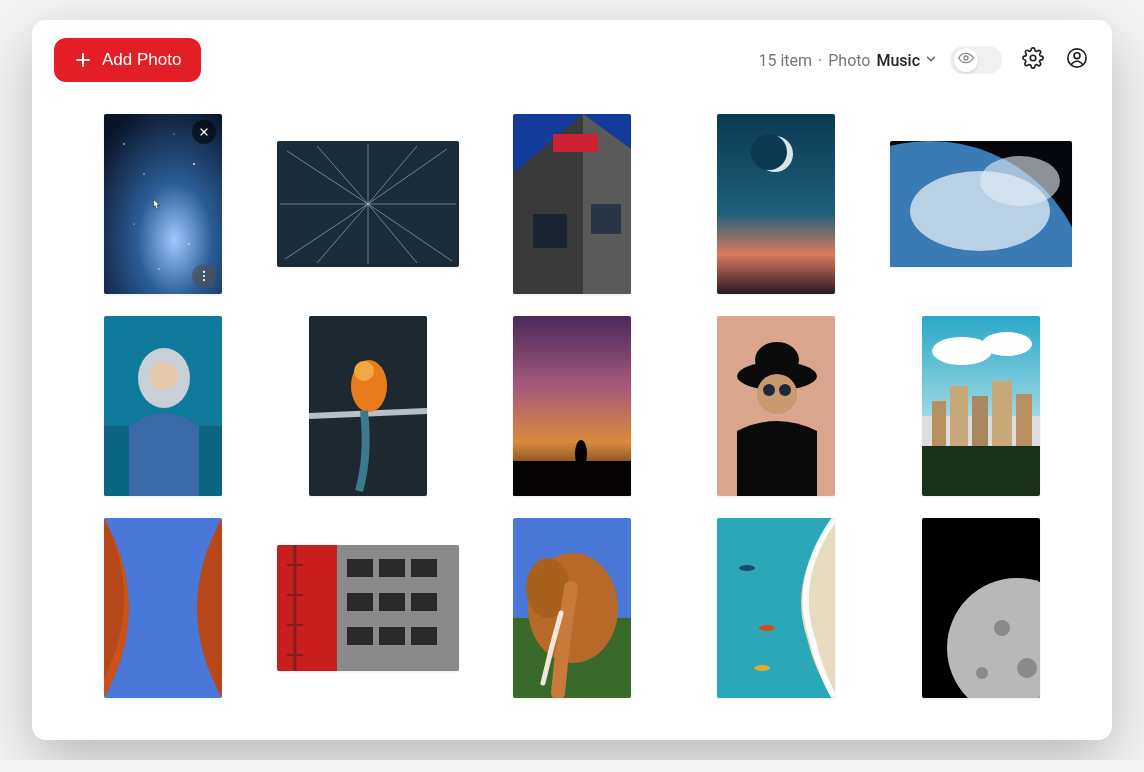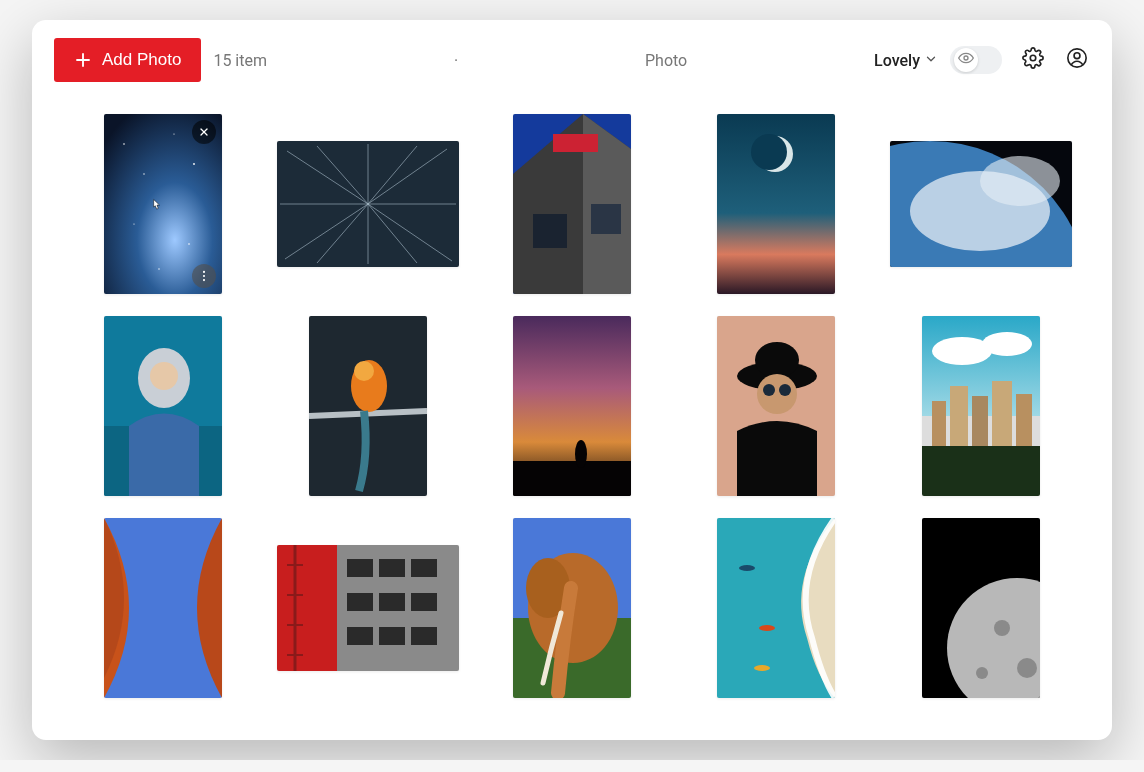--- a/index.html
+++ b/index.html
@@ -26,36 +26,36 @@
     height: 80px;
     display: flex;
     align-items: center;
     padding: 0 22px;
     gap: 12px;
   }
   .add-btn {
     background: #e41e26;
     color: #fff;
     border: none;
-    border-radius: 3px;
+    border-radius: 12px;
     padding: 12px 20px;
     font-size: 17px;
     display: flex;
     align-items: center;
     gap: 10px;
     cursor: pointer;
   }
   .add-btn .plus {
     width: 18px; height: 18px;
     display: flex; align-items: center; justify-content: center;
   }
   .center-info {
     flex: 1;
     display: flex;
-    justify-content: space-between;
+    justify-content: flex-end;
     align-items: center;
     gap: 6px;
     color: #777;
     font-size: 16px;
   }
   .center-info .music-name { color: #222; font-weight: 500; }
   .chev { color: #555; }
   .right-controls {
     display: flex;
     align-items: center;
@@ -145,21 +145,21 @@
           </svg>
       </span>
       <span>Add Photo</span>
     </button>
 
     <div class="center-info">
       <span>15 item</span>
       <span>·</span>
       <span>Photo</span>
       <span class="music-name">
-        <span>Lovely</span>
+        <span>Music</span>
         <span class="chev">
           <svg viewBox="0 0 24 24" width="14" height="14" stroke="currentColor" stroke-width="2.2" fill="none" stroke-linecap="round" stroke-linejoin="round">
               <polyline points="6 9 12 15 18 9"></polyline>
             </svg>
         </span>
       </span>
     </div>
 
     <div class="right-controls">
       <div class="eye-toggle">

